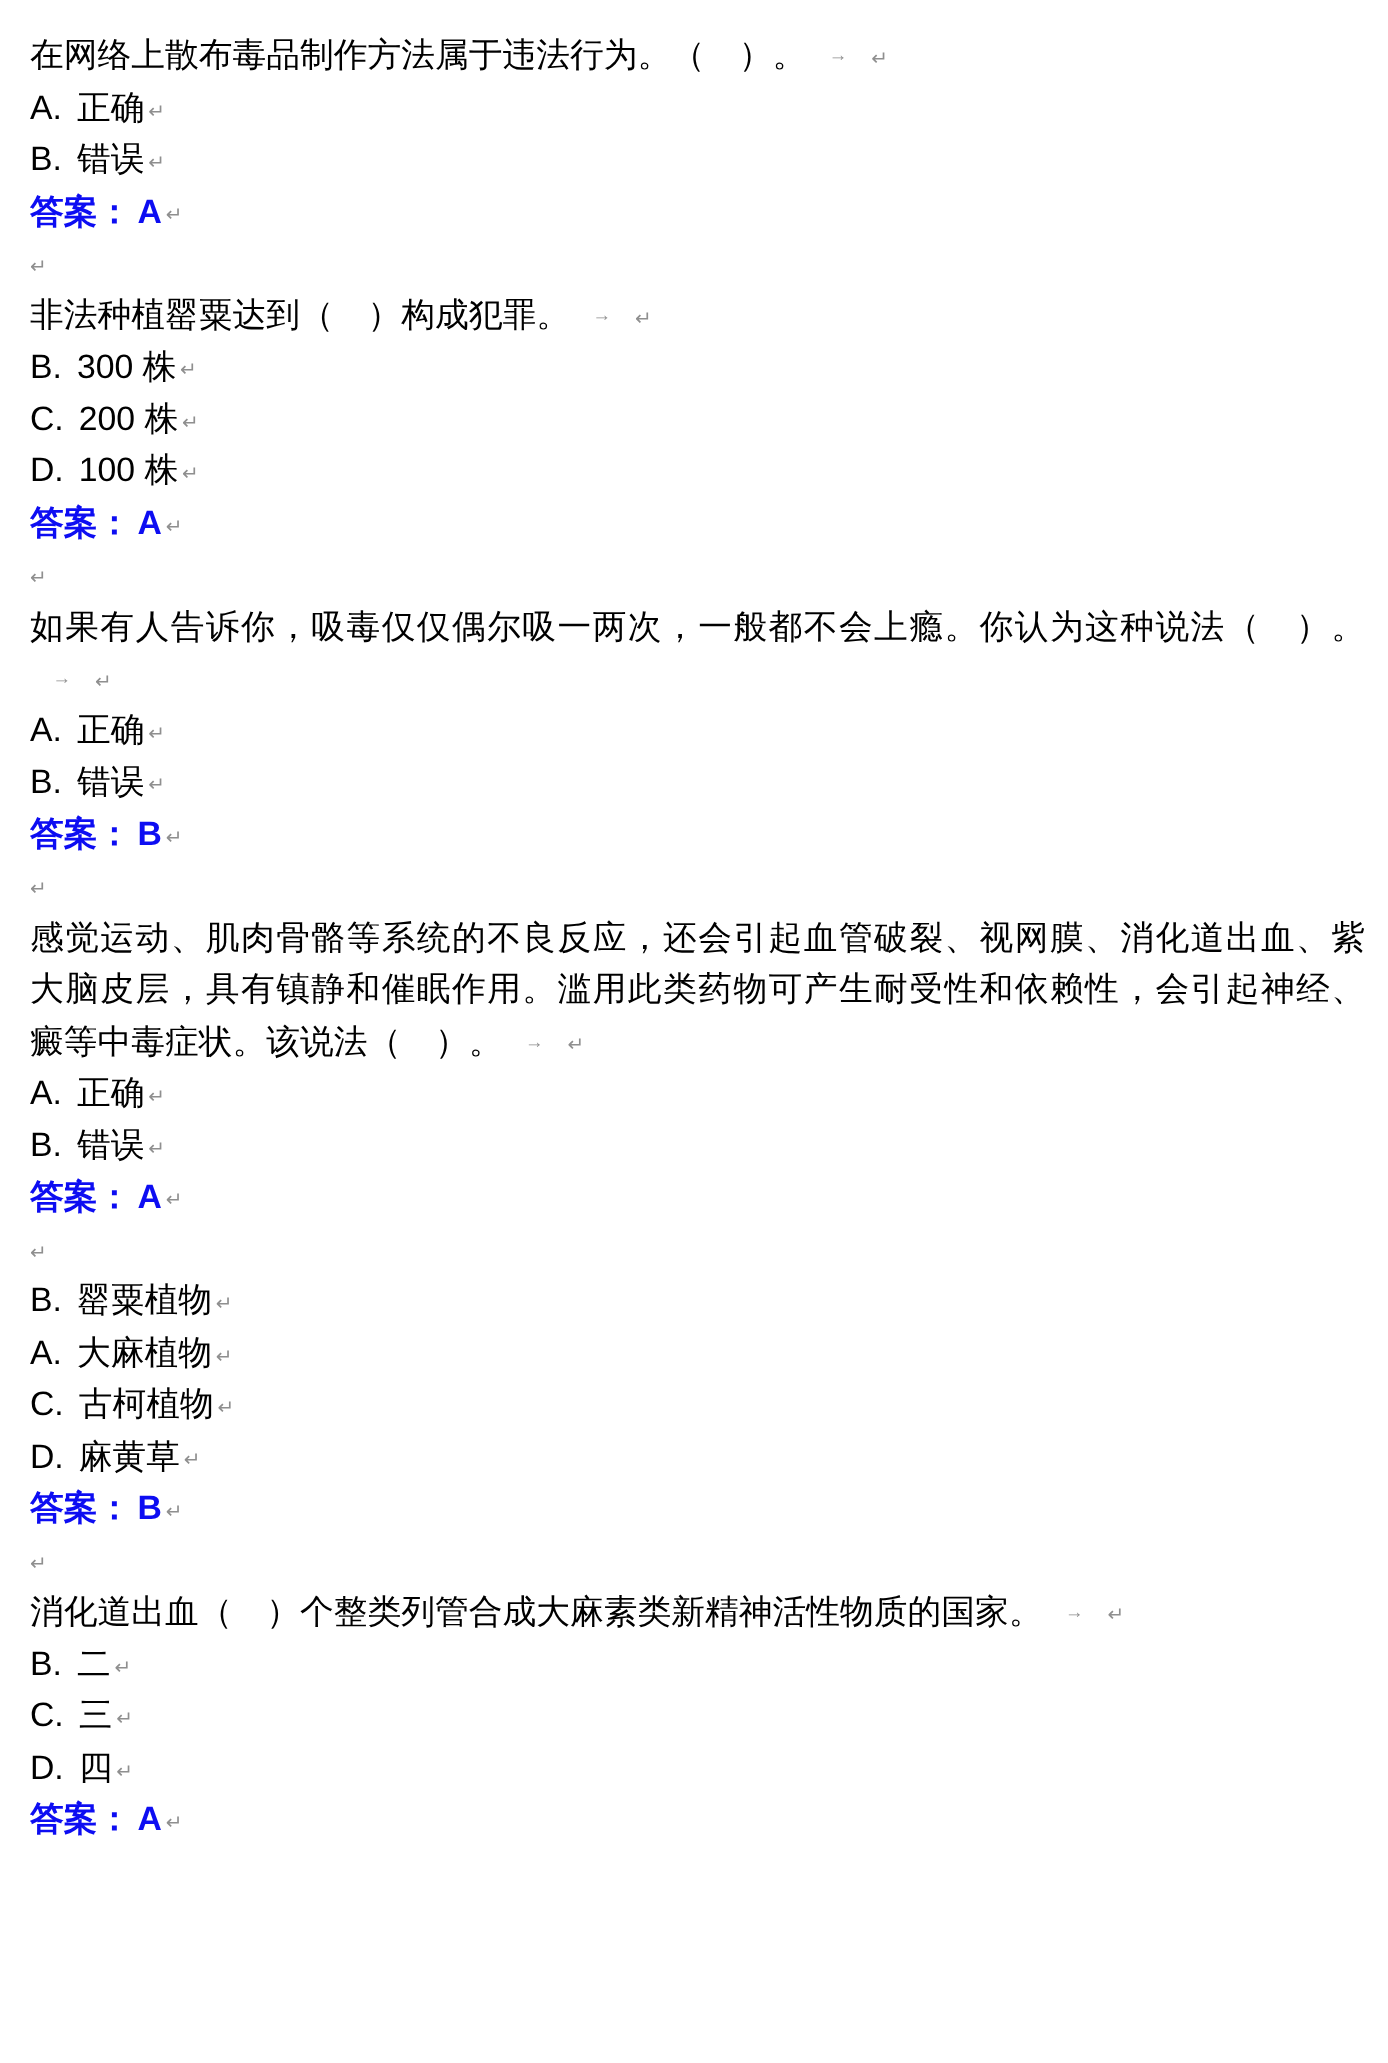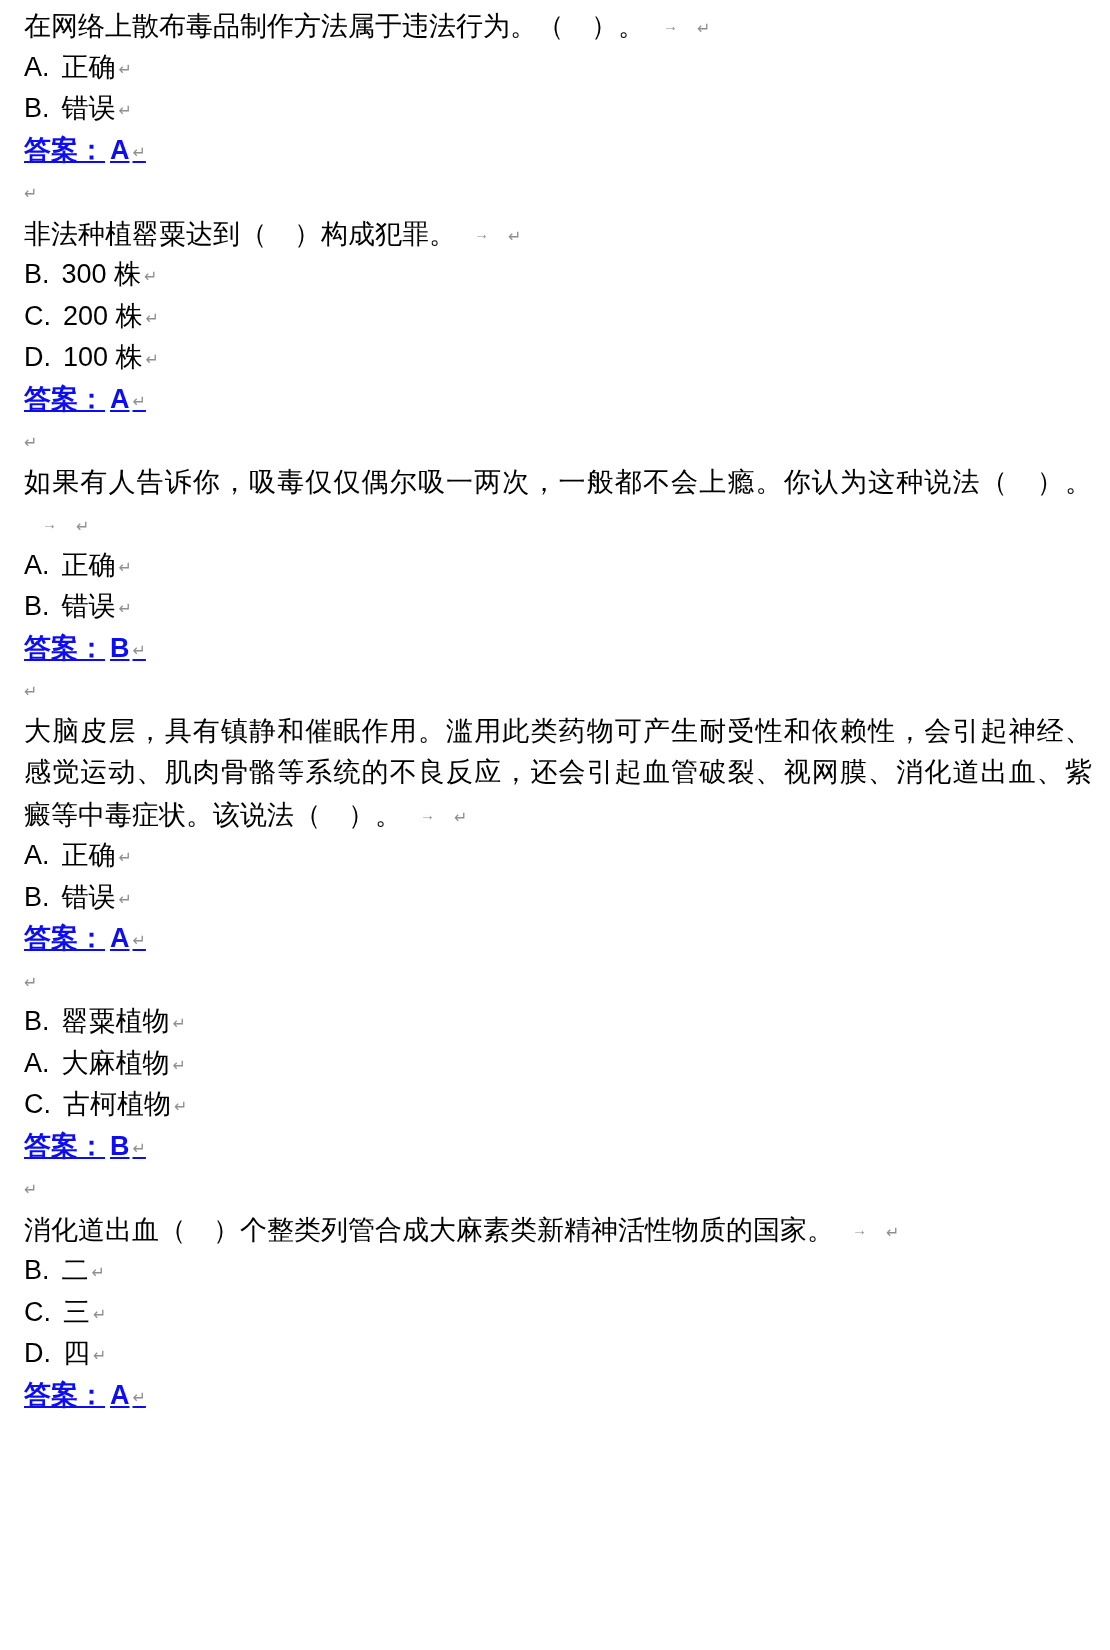--- a/index.html
+++ b/index.html
@@ -10,20 +10,21 @@
   body {
     width: 1110px;
     height: 1650px;
     overflow: hidden;
     font-family: "Liberation Sans", "DejaVu Sans", sans-serif;
   }
   .doc {
     padding: 5px 18px 0 24px;
     box-sizing: border-box;
     width: 1110px;
+    margin-top: 19px;
   }
   .line {
     height: 41.5px;
     line-height: 41.5px;
     font-size: 27px;
     color: #000000;
     white-space: nowrap;
     overflow: hidden;
   }
   
@@ -32,21 +33,20 @@
     text-align: justify;
     text-align-last: justify;
   }
   .opt-label {
     display: inline-block;
     margin-right: 12px;
   }
   .answer-line {
     color: #0d0df2;
     font-weight: 700;
-    text-decoration: underline;
   }
   .answer-letter {
     margin-left: 5px;
     font-size: 27px;
   }
   .mark {
     color: #8f8f8f;
     font-weight: 400;
   }
   .mark.tab {
@@ -84,32 +84,33 @@
     <div class="line blank-line"><span class="mark pil">↵</span></div>
     <section class="q-block">
       <div class="line question-line jline"><span class="q-text">如果有人告诉你，吸毒仅仅偶尔吸一两次，一般都不会上瘾。你认为这种说法（　）。</span></div>
       <div class="line question-line"><span class="mark tab">→</span><span class="mark pil">↵</span></div>
       <div class="line option-line"><span class="opt-label">A.</span><span class="opt-text">正确</span><span class="mark pil">↵</span></div>
       <div class="line option-line"><span class="opt-label">B.</span><span class="opt-text">错误</span><span class="mark pil">↵</span></div>
       <div class="line answer-line"><span class="answer-prefix">答案：</span><span class="answer-letter">B</span><span class="mark pil">↵</span></div>
     </section>
     <div class="line blank-line"><span class="mark pil">↵</span></div>
     <section class="q-block">
+      <div class="line question-line jline"><span class="q-text">感觉运动、肌肉骨骼等系统的不良反应，还会引起血管破裂、视网膜、消化道出血、紫</span></div>
       <div class="line question-line jline"><span class="q-text">大脑皮层，具有镇静和催眠作用。滥用此类药物可产生耐受性和依赖性，会引起神经、</span></div>
-      <div class="line question-line jline"><span class="q-text">感觉运动、肌肉骨骼等系统的不良反应，还会引起血管破裂、视网膜、消化道出血、紫</span></div>
       <div class="line question-line"><span class="q-text">癜等中毒症状。该说法（　）。</span><span class="mark tab">→</span><span class="mark pil">↵</span></div>
       <div class="line option-line"><span class="opt-label">A.</span><span class="opt-text">正确</span><span class="mark pil">↵</span></div>
       <div class="line option-line"><span class="opt-label">B.</span><span class="opt-text">错误</span><span class="mark pil">↵</span></div>
       <div class="line answer-line"><span class="answer-prefix">答案：</span><span class="answer-letter">A</span><span class="mark pil">↵</span></div>
     </section>
     <div class="line blank-line"><span class="mark pil">↵</span></div>
     <section class="q-block">
       <div class="line option-line"><span class="opt-label">B.</span><span class="opt-text">罂粟植物</span><span class="mark pil">↵</span></div>
       <div class="line option-line"><span class="opt-label">A.</span><span class="opt-text">大麻植物</span><span class="mark pil">↵</span></div>
       <div class="line option-line"><span class="opt-label">C.</span><span class="opt-text">古柯植物</span><span class="mark pil">↵</span></div>
+      <div class="line option-line"><span class="opt-label">D.</span><span class="opt-text">麻黄草</span><span class="mark pil">↵</span></div>
       <div class="line answer-line"><span class="answer-prefix">答案：</span><span class="answer-letter">B</span><span class="mark pil">↵</span></div>
     </section>
     <div class="line blank-line"><span class="mark pil">↵</span></div>
     <section class="q-block">
       <div class="line question-line"><span class="q-text">消化道出血（　）个整类列管合成大麻素类新精神活性物质的国家。</span><span class="mark tab">→</span><span class="mark pil">↵</span></div>
       <div class="line option-line"><span class="opt-label">B.</span><span class="opt-text">二</span><span class="mark pil">↵</span></div>
       <div class="line option-line"><span class="opt-label">C.</span><span class="opt-text">三</span><span class="mark pil">↵</span></div>
       <div class="line option-line"><span class="opt-label">D.</span><span class="opt-text">四</span><span class="mark pil">↵</span></div>
       <div class="line answer-line"><span class="answer-prefix">答案：</span><span class="answer-letter">A</span><span class="mark pil">↵</span></div>
     </section>

